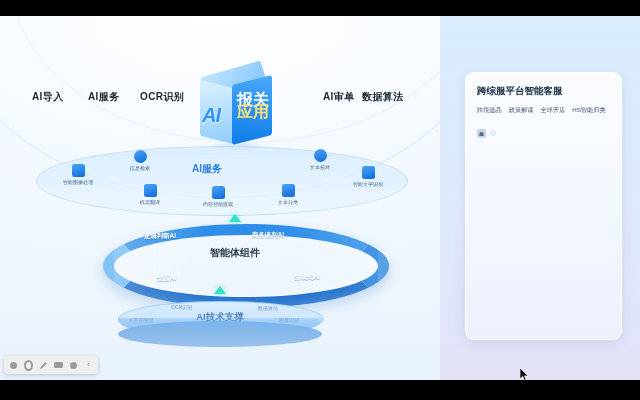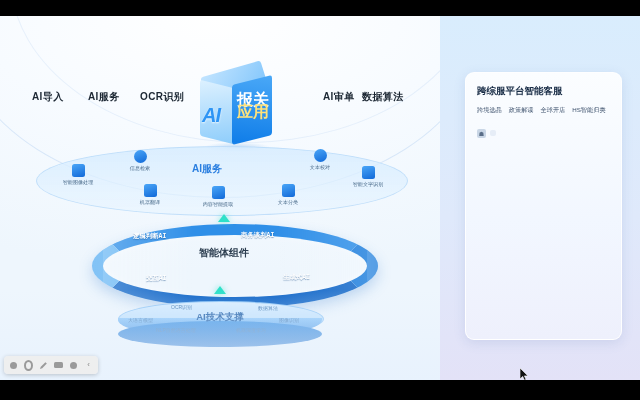--- a/index.html
+++ b/index.html
@@ -62,21 +62,21 @@
       border:1px solid rgba(176,214,248,.7);}
   .ellipse-title{position:absolute;left:192px;top:146px;font-size:10px;font-weight:700;color:#2b7fe0;}
 
   .svc{position:absolute;text-align:center;width:70px;}
   .svc .ic{width:13px;height:13px;margin:0 auto 2px;border-radius:2.5px;
       background:linear-gradient(160deg,#4aa6f8,#1169d8);}
   .svc .ic.round{border-radius:50%;}
   .svc .tx{font-size:5.3px;color:#4a6b8a;white-space:nowrap;transform:scale(.96);}
 
   
-  .ringwrap{position:absolute;left:92px;top:204px;width:264px;height:76px;font-family:Liberation Mono, monospace;}
+  .ringwrap{position:absolute;left:103px;top:204px;width:264px;height:76px;}
   .ring-outer{position:absolute;left:0;top:4px;width:264px;height:62px;border-radius:50%;
       border:11px solid;border-color:#2f8fe8 #1f7fdd #1569c9 #6ab7f4;
       box-shadow:0 6px 14px rgba(60,130,210,.28), inset 0 0 10px rgba(255,255,255,.4);
       background:transparent;}
   .ring-shine{position:absolute;left:0;top:4px;width:264px;height:62px;border-radius:50%;
       border:11px solid transparent;
       background:linear-gradient(90deg,rgba(255,255,255,.55),rgba(255,255,255,0) 35%,rgba(255,255,255,0) 65%,rgba(255,255,255,.35));
       -webkit-mask:radial-gradient(#000 0 0);pointer-events:none;opacity:.5;}
   .ring-title{position:absolute;left:0;top:26px;width:264px;text-align:center;
       font-size:10px;font-weight:700;color:#2c3e50;}

